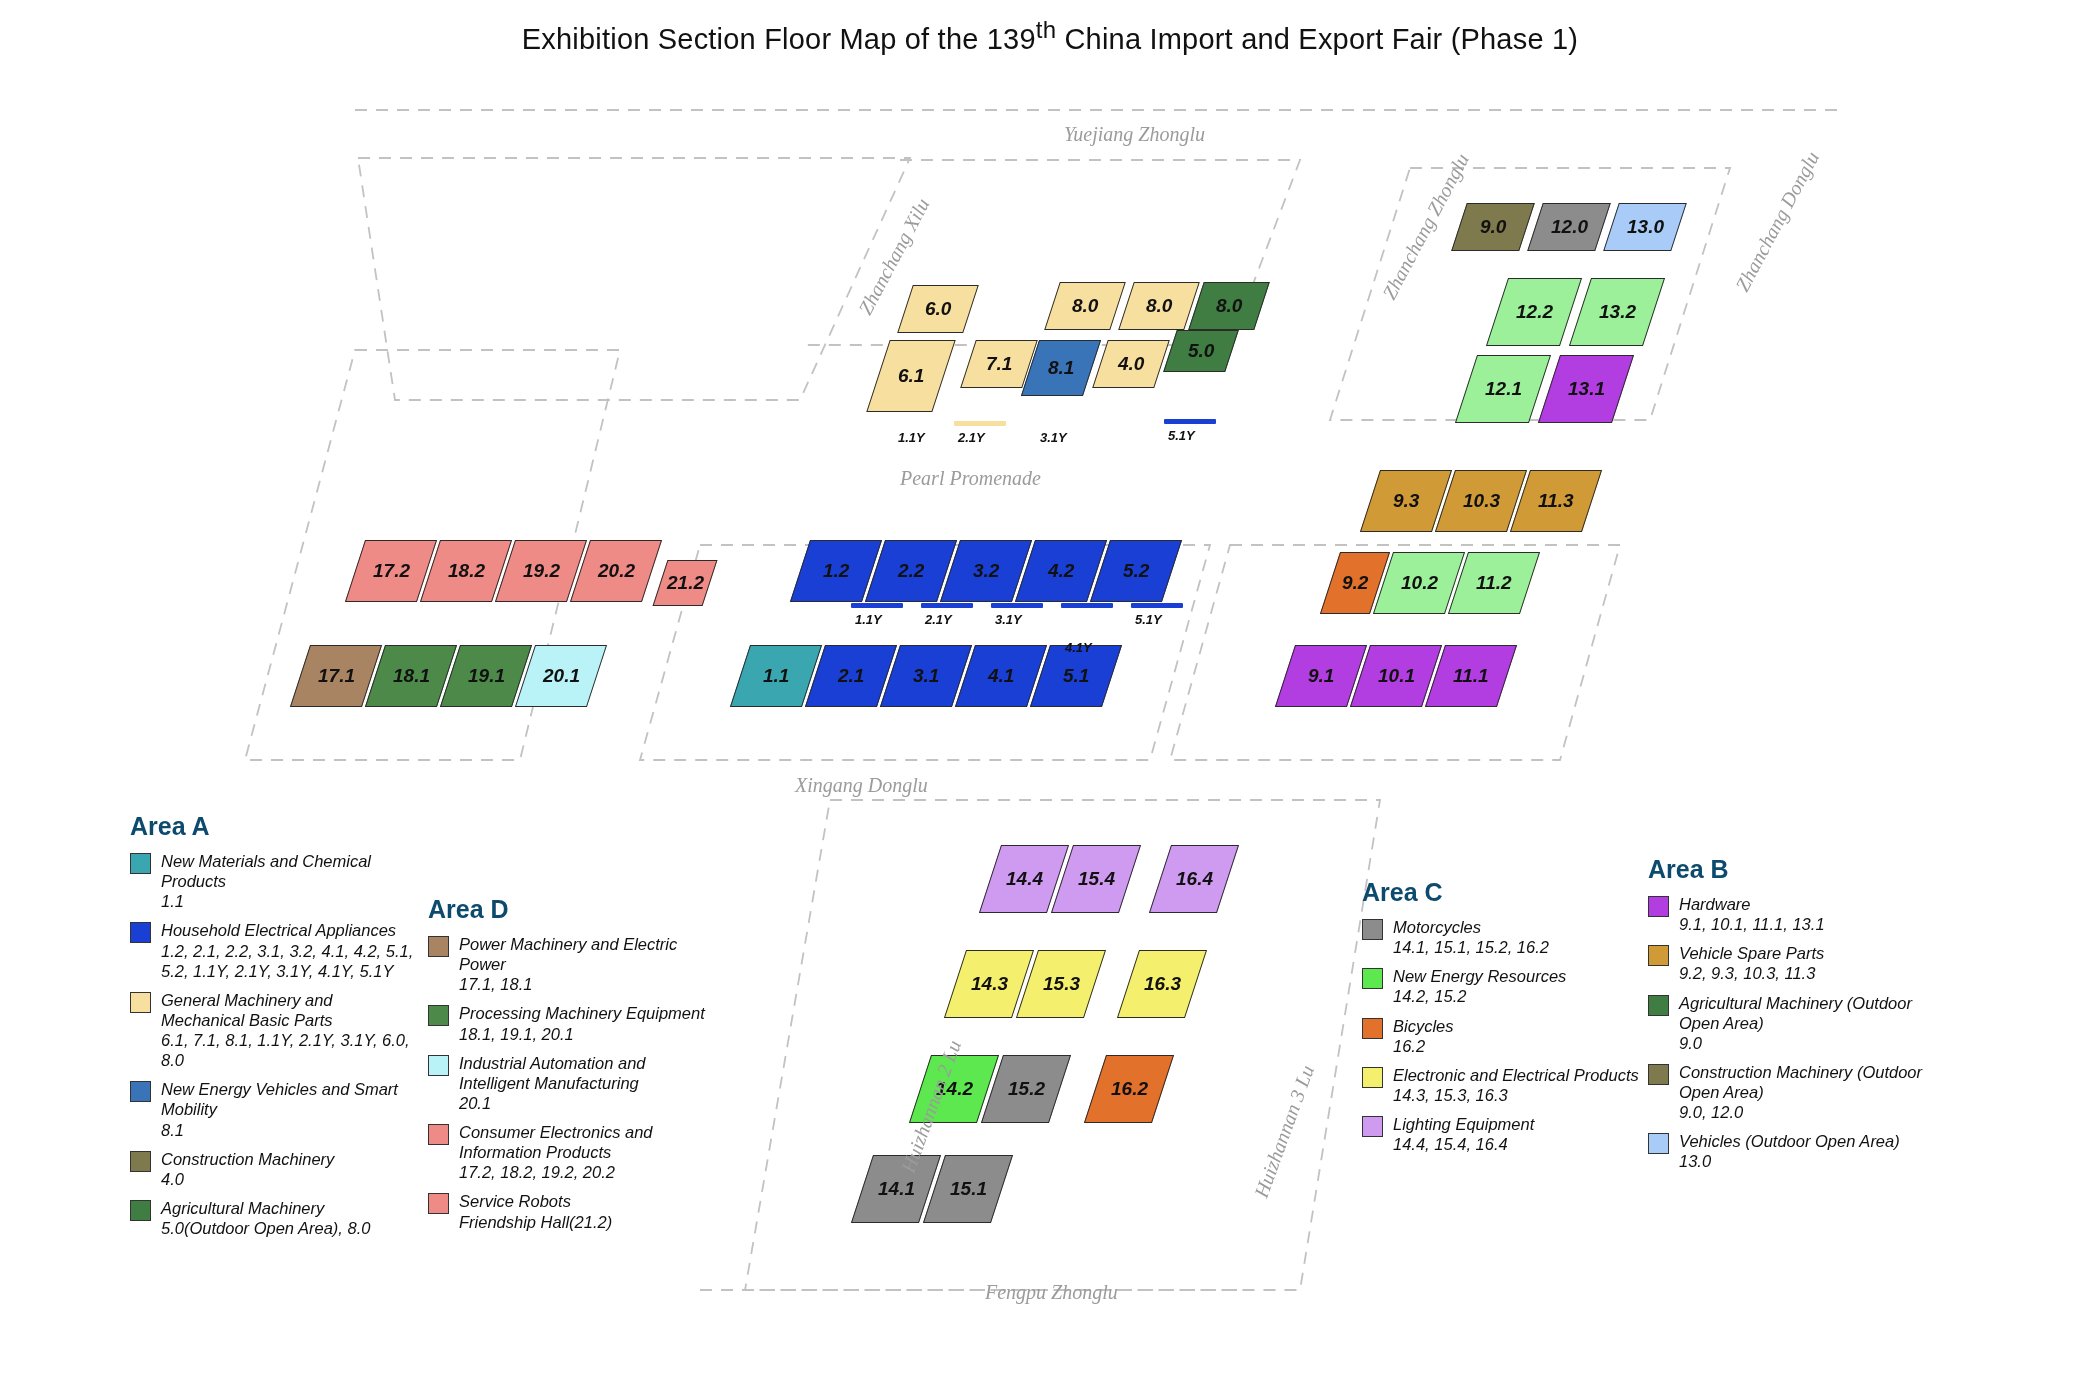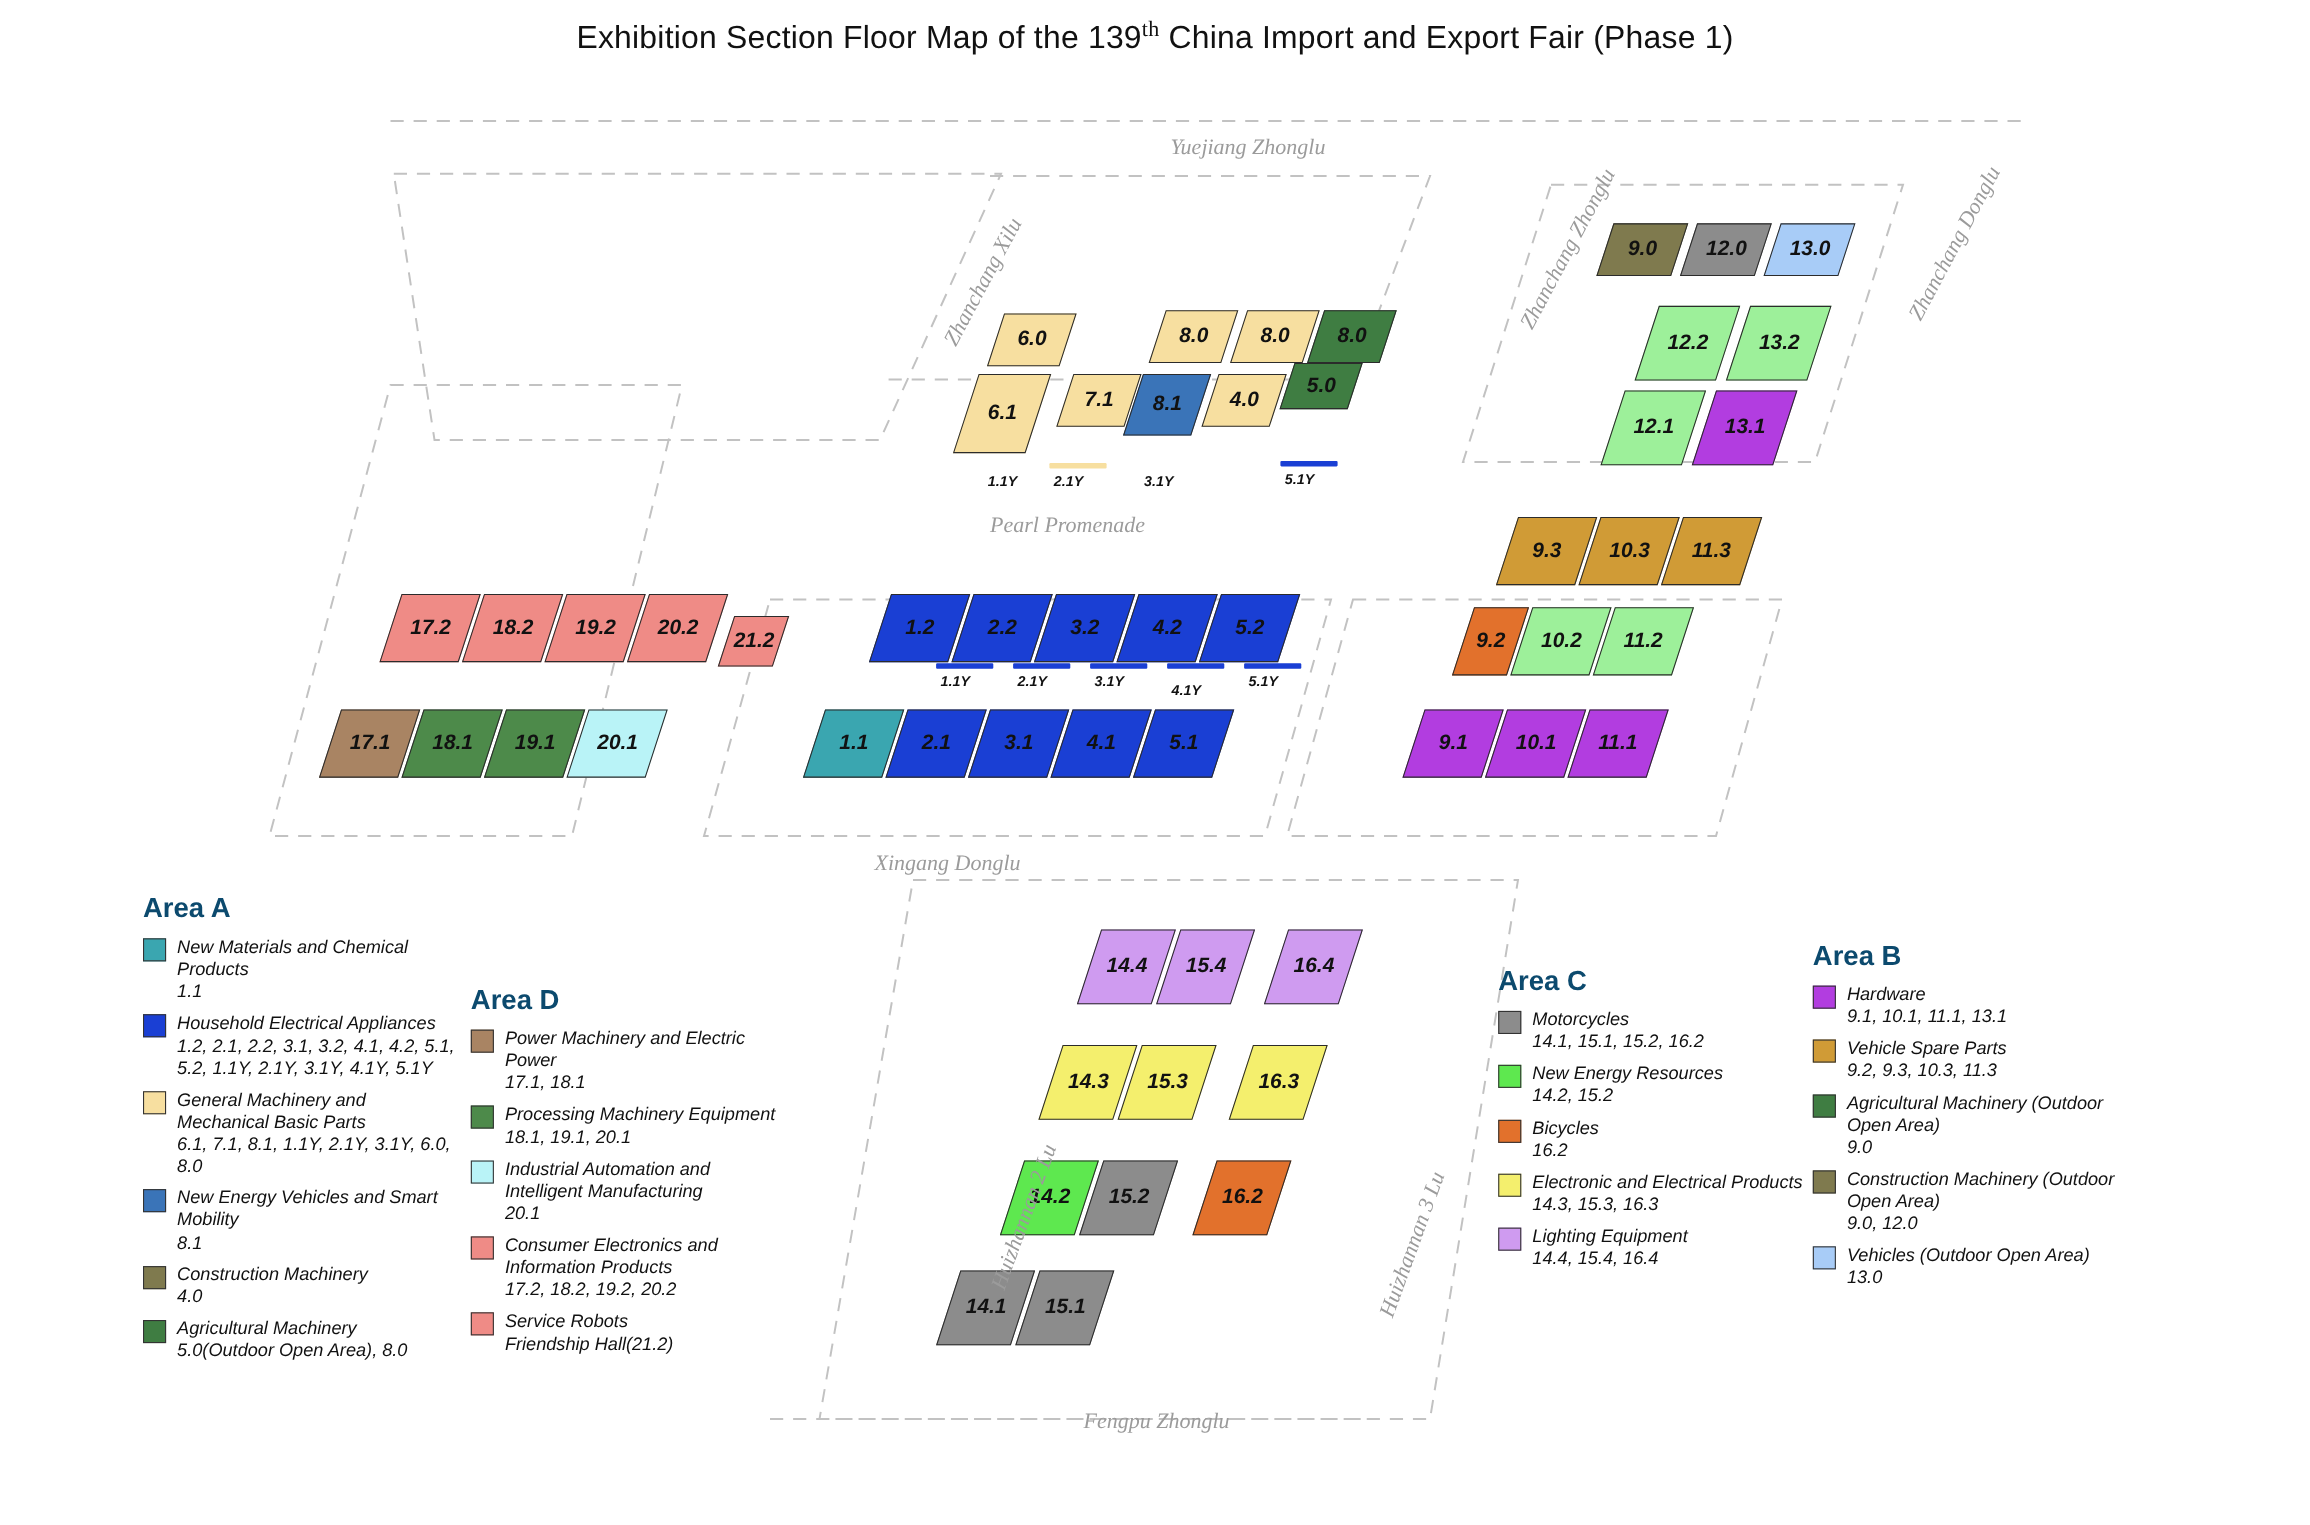--- a/index.html
+++ b/index.html
@@ -7,21 +7,21 @@
     width:2100px;height:1386px;background:#ffffff;
     font-family:"Liberation Sans", sans-serif;
     position:relative;overflow:hidden;
   }
   #map{position:absolute;left:0;top:0;width:2100px;height:1386px;}
 
   .title{
     position:absolute;top:16px;left:0;width:2100px;text-align:center;
     font-size:29px;color:#111;letter-spacing:.2px;
   }
-  .title sup{font-size:20px;font-family:Liberation Serif, serif;}
+  .title sup{font-size:24px;}
 
   
   .hall{
     position:absolute;
     border:1.6px solid #2b2b2b;
     box-sizing:border-box;
     display:flex;align-items:center;justify-content:center;
     font-style:italic;font-weight:bold;font-size:19px;color:#111;
     transform-origin:center center;
   }
@@ -247,21 +247,21 @@
       <div class="ylab" style="left: 1040px; top: 430px;">3.1Y</div>
       <div class="ybar" style="left: 1164px; top: 419px; width: 52px; background: rgb(26, 63, 212);"></div>
       <div class="ylab" style="left: 1168px; top: 428px;">5.1Y</div>
       <div class="ybar" style="left: 851px; top: 603px; width: 52px; background: rgb(26, 63, 212);"></div>
       <div class="ylab" style="left: 855px; top: 612px;">1.1Y</div>
       <div class="ybar" style="left: 921px; top: 603px; width: 52px; background: rgb(26, 63, 212);"></div>
       <div class="ylab" style="left: 925px; top: 612px;">2.1Y</div>
       <div class="ybar" style="left: 991px; top: 603px; width: 52px; background: rgb(26, 63, 212);"></div>
       <div class="ylab" style="left: 995px; top: 612px;">3.1Y</div>
       <div class="ybar" style="left: 1061px; top: 603px; width: 52px; background: rgb(26, 63, 212);"></div>
-      <div class="ylab" style="left: 1065px; top: 620px; text-align: center;">4.1Y</div>
+      <div class="ylab" style="left: 1065px; top: 640px; text-align: center;">4.1Y</div>
       <div class="ybar" style="left: 1131px; top: 603px; width: 52px; background: rgb(26, 63, 212);"></div>
       <div class="ylab" style="left: 1135px; top: 612px;">5.1Y</div>
     </div>
 
   <div id="roads">
       <div class="road" style="left: 1064px; top: 123px; transform: rotate(0deg);">Yuejiang Zhonglu</div>
       <div class="road" style="left: 830px; top: 245px; transform: rotate(-62deg);">Zhanchang Xilu</div>
       <div class="road" style="left: 1345px; top: 215px; transform: rotate(-62deg);">Zhanchang Zhonglu</div>
       <div class="road" style="left: 1700px; top: 210px; transform: rotate(-62deg);">Zhanchang Donglu</div>
       <div class="road" style="left: 900px; top: 467px; transform: rotate(0deg);">Pearl Promenade</div>

